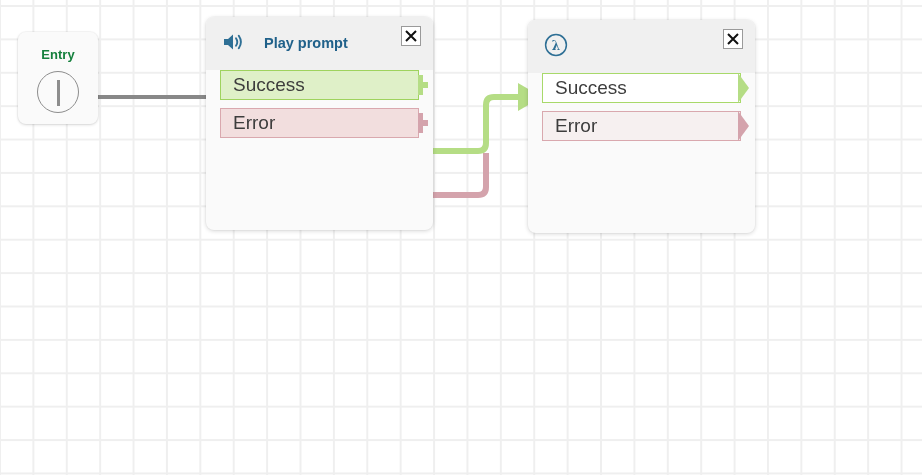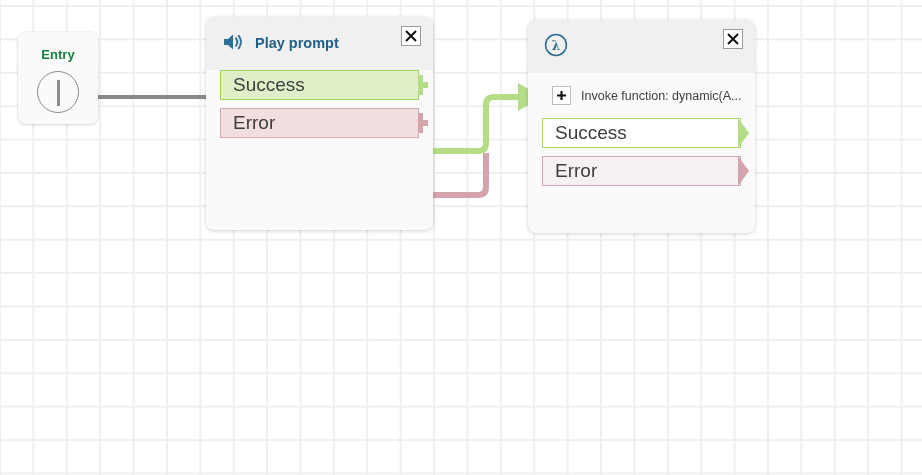--- a/index.html
+++ b/index.html
@@ -62,21 +62,21 @@
     border-radius: 8px;
     box-shadow: 0 1px 4px rgba(0,0,0,0.16), 0 0 0 1px rgba(0,0,0,0.02);
   }
   .card-header {
     background: #f0f0f0;
     border-radius: 8px 8px 0 0;
     position: relative;
     padding: 12px 42px 12px 16px;
     display: flex;
     align-items: center;
-    gap: 11px;
+    gap: 20px;
     min-height: 53px;
   }
   .card-title {
     color: #20618a;
     font-size: 14.5px;
     font-weight: bold;
     line-height: 1.28;
     white-space: pre-line;
   }
   .close-btn {
@@ -241,28 +241,20 @@
         </svg>
       </span>
       <span class="close-btn">
         <svg width="14" height="14" viewBox="0 0 14 14">
           <path d="M2,2 L12,12 M12,2 L2,12" stroke="#111111" stroke-width="2" stroke-linecap="butt"></path>
         </svg>
       </span>
     </div>
 
     <div class="card-body">
-      <div class="body-row" style="padding-left:24px;">
-        <span class="plus-btn">
-          <svg width="11" height="11" viewBox="0 0 11 11">
-            <path d="M5.5,1 L5.5,10 M1,5.5 L10,5.5" stroke="#111111" stroke-width="2.1" stroke-linecap="butt"></path>
-          </svg>
-        </span>
-        <span class="body-text">Invoke function: dynamic(A...</span>
-      </div>
 
       <div class="port-list">
         <div class="port success-outline">
           <span>Success</span>
           <span class="port-arrow">
             <svg width="20" height="30" viewBox="0 0 20 30">
               <path d="M0,0 L11,15 L0,30 Z" fill="#b5dd85"></path>
             </svg>
           </span>
         </div>

